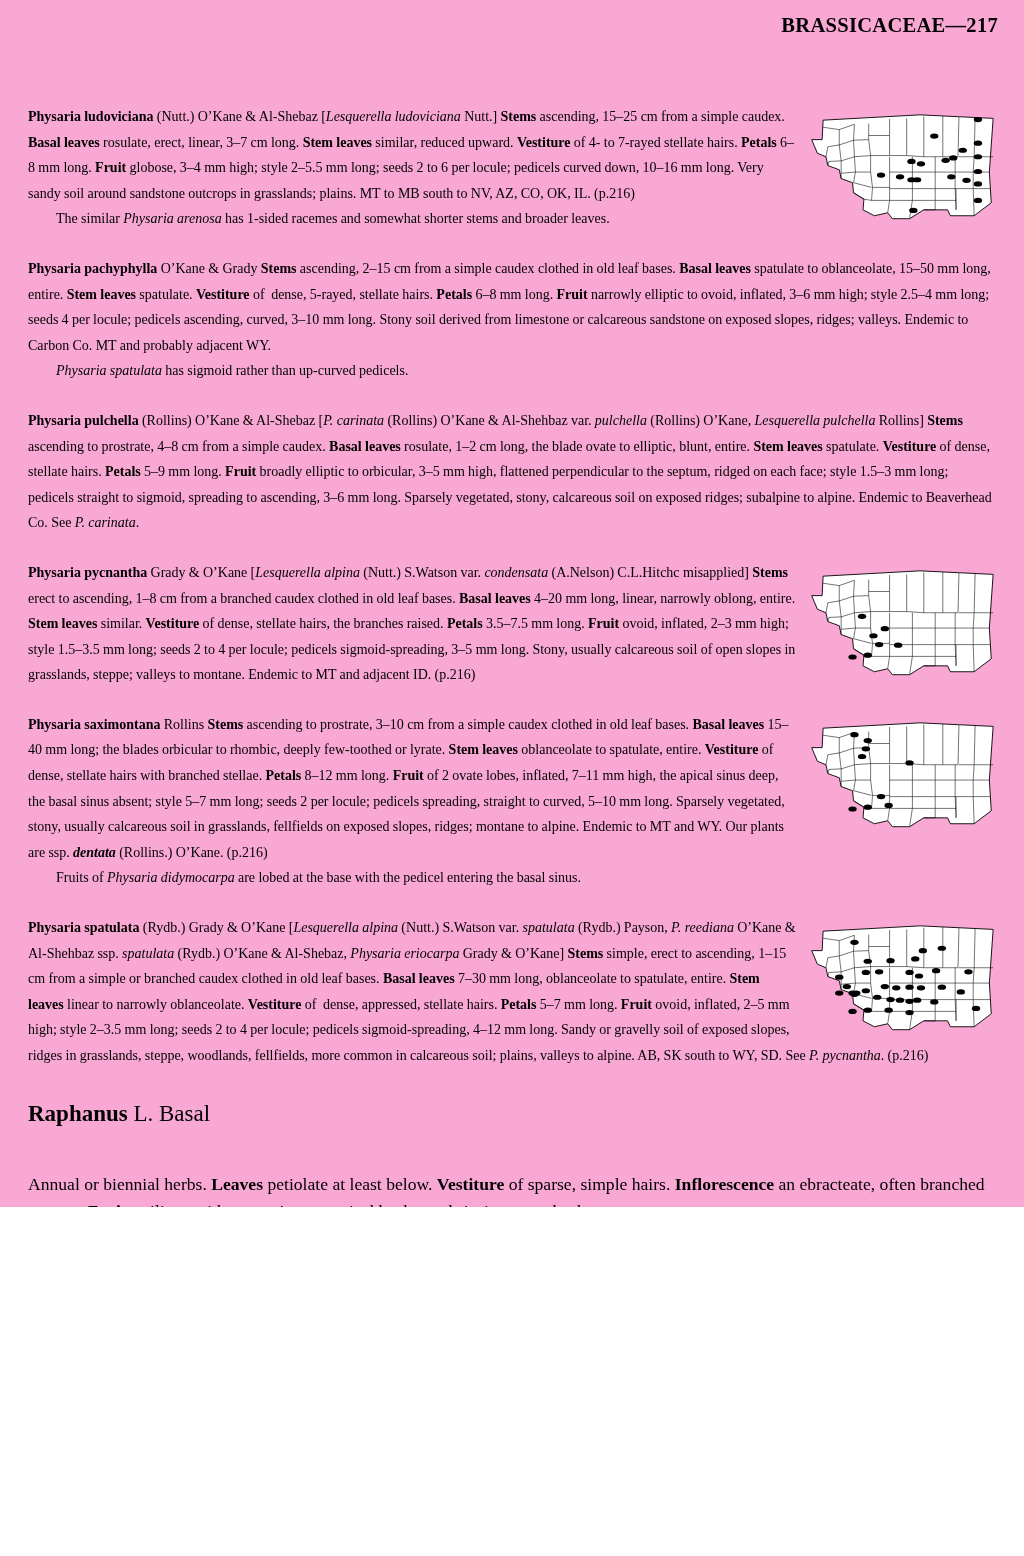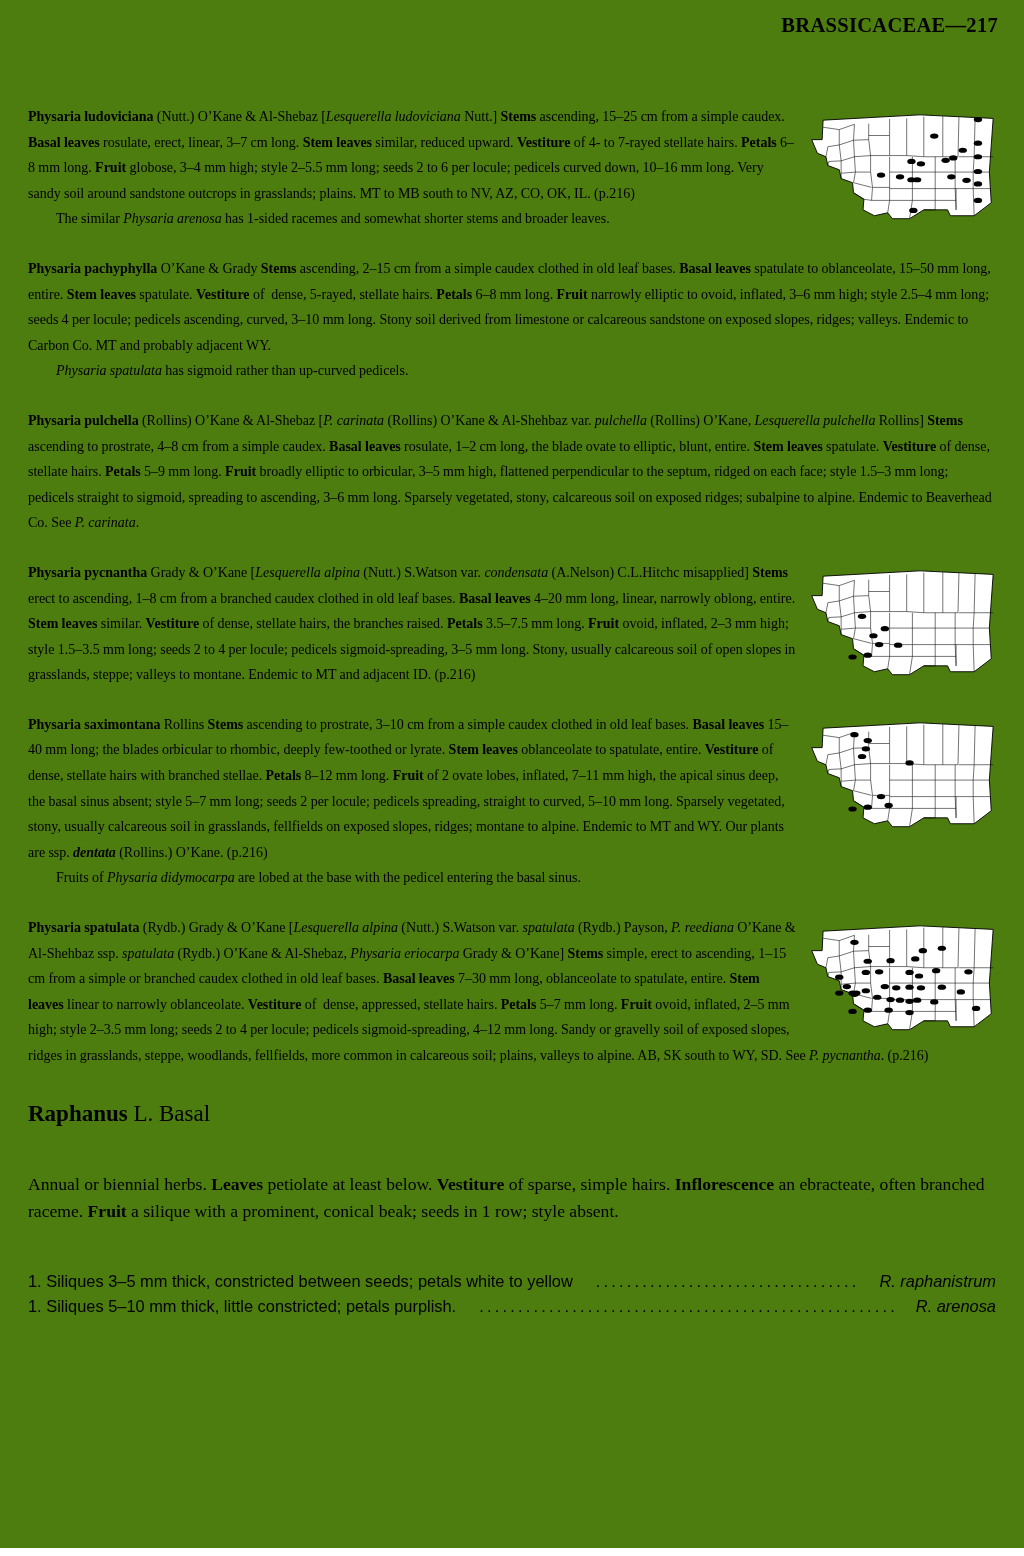--- a/index.html
+++ b/index.html
@@ -3,22 +3,22 @@
 <meta charset="utf-8">
 <style>
   html, body {
     margin: 0;
     padding: 0;
     background: #ffffff;
   }
   .page {
     position: relative;
     width: 1024px;
-    height: 1548px;
-    background: #4d7c0f;
+    height: 1207px;
+    background: #f9a8d4;
     font-family: "Liberation Serif", "DejaVu Serif", serif;
     color: #000000;
     box-sizing: border-box;
   }
   .header {
     position: absolute;
     top: 14px;
     right: 26px;
     font-family: "Liberation Serif", "DejaVu Serif", serif;
     font-weight: bold;

